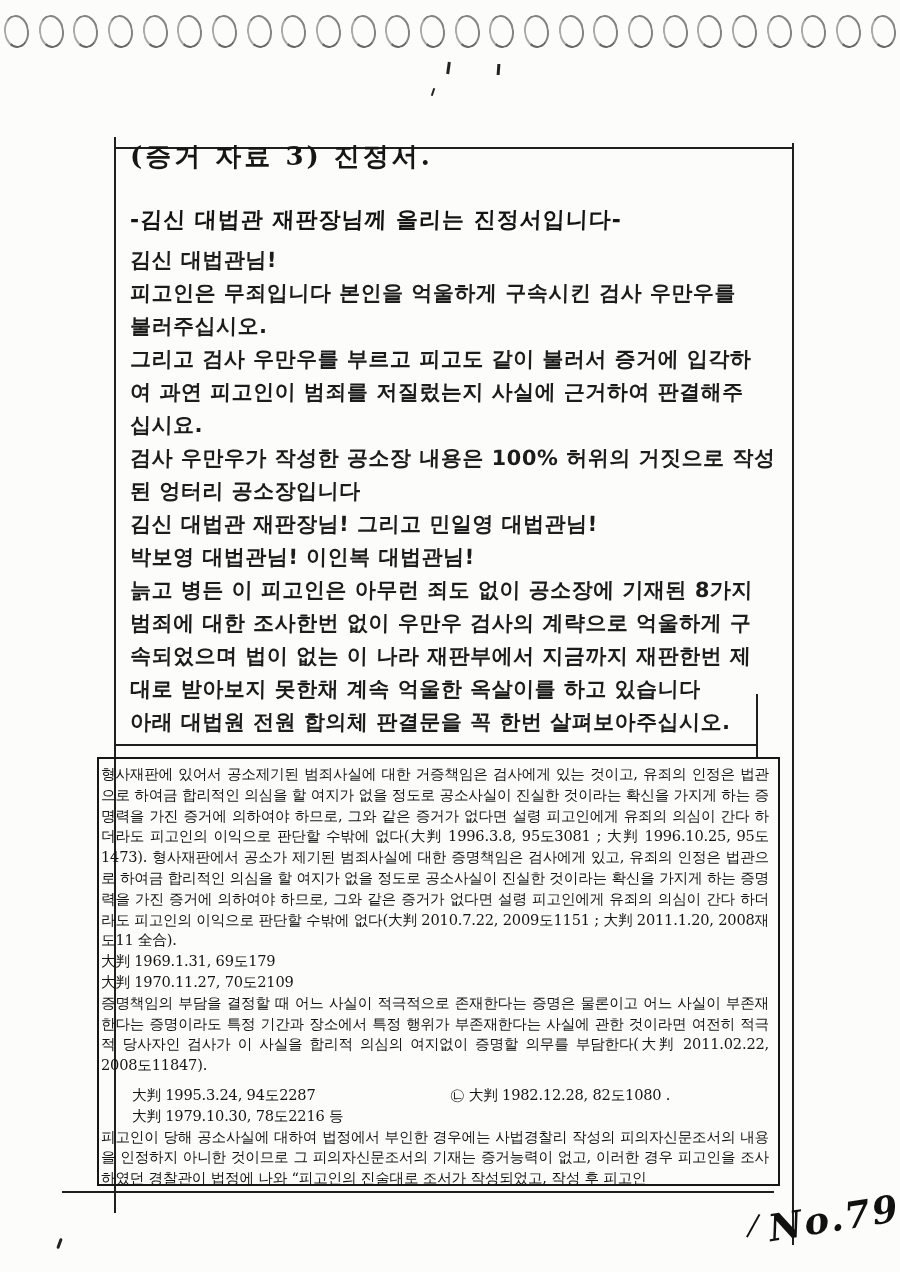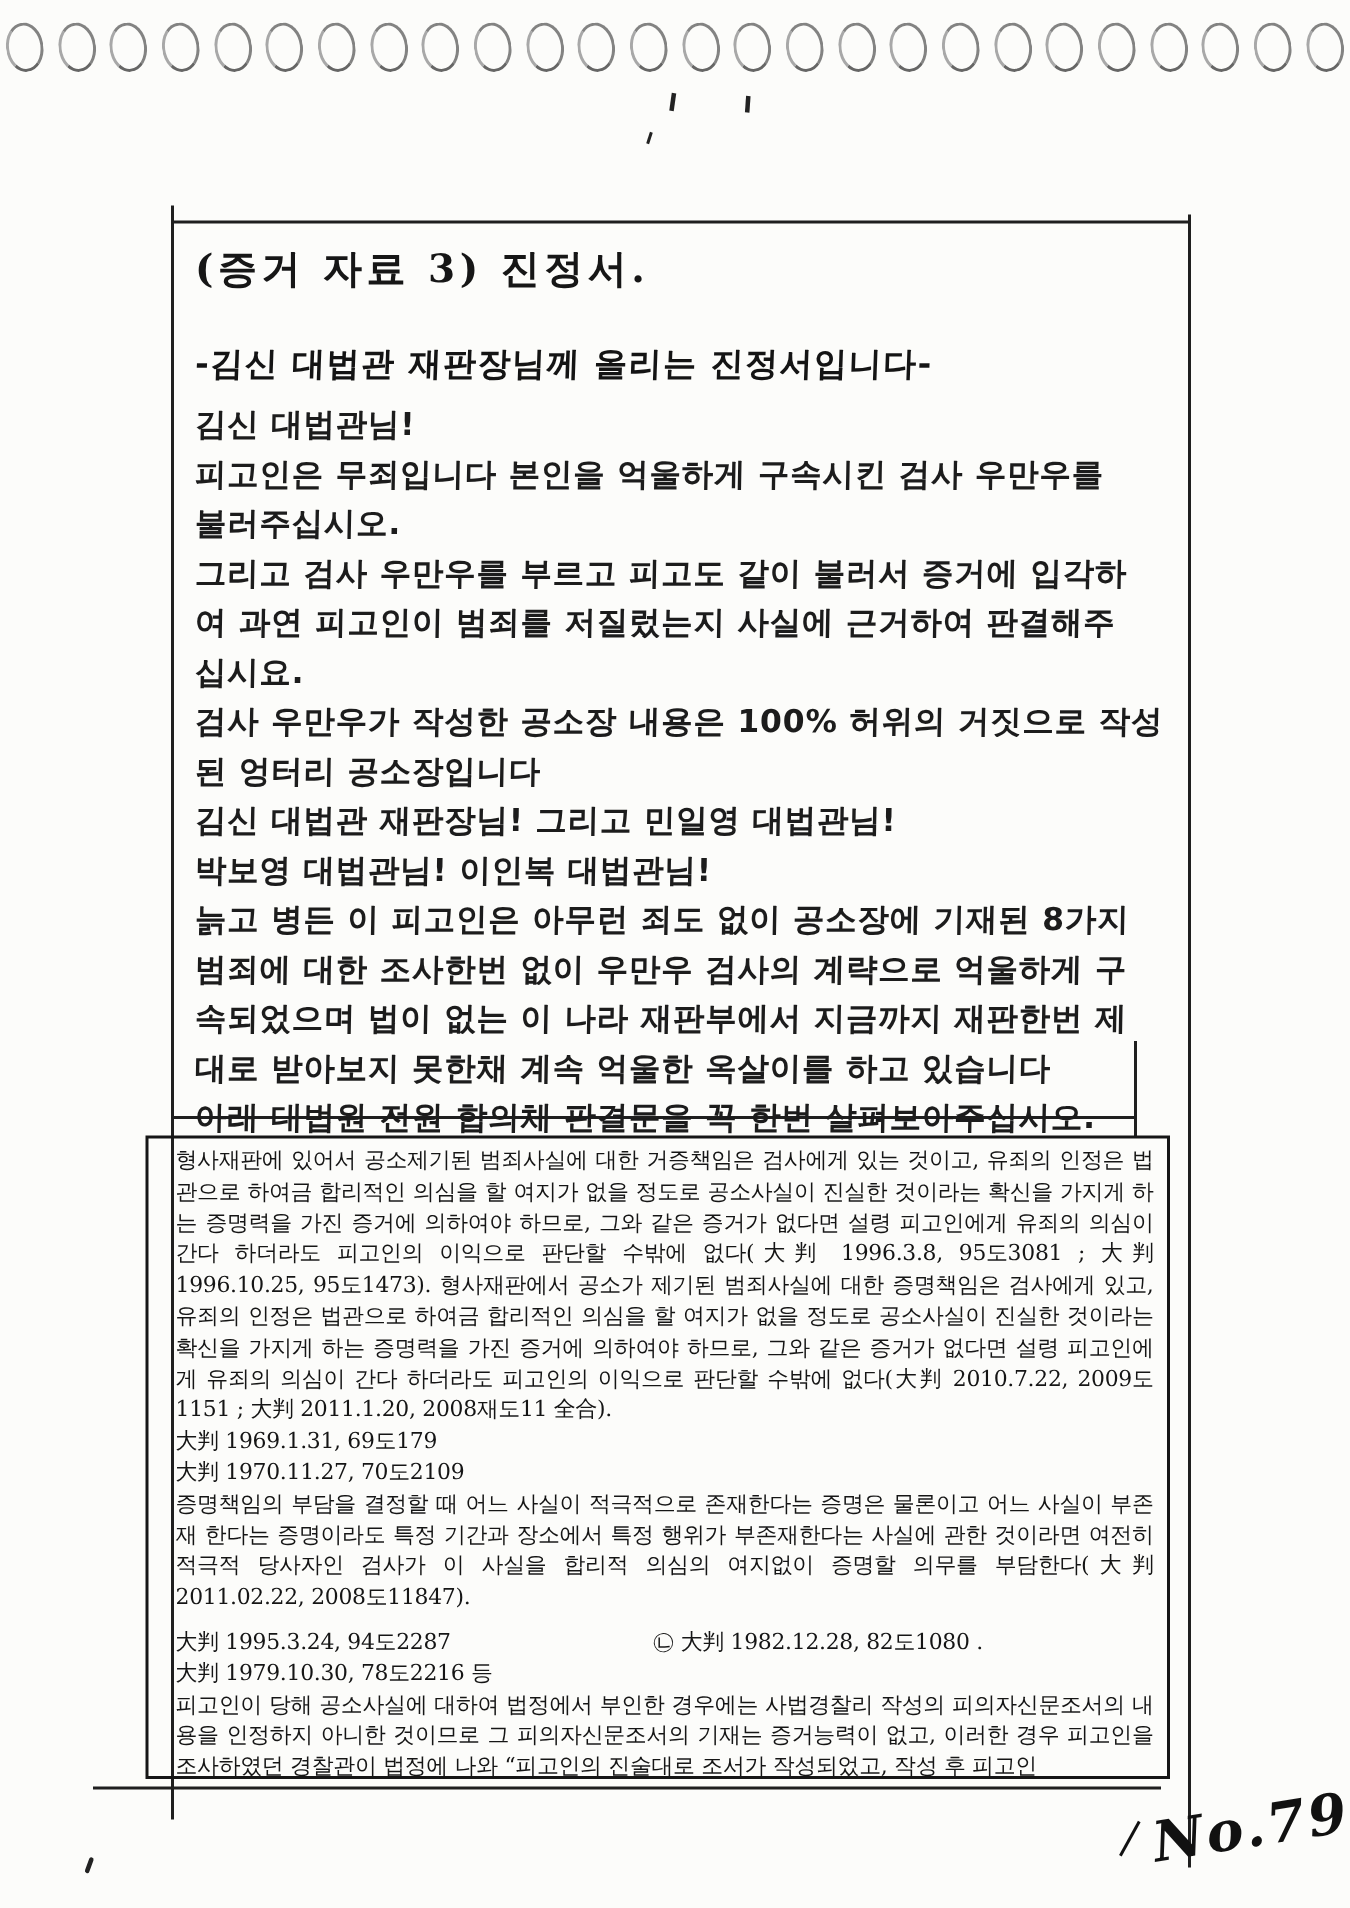--- a/index.html
+++ b/index.html
@@ -26,47 +26,47 @@
   .hw-bottom-rule{left:114px;top:744px;width:644px;height:2px;}
   .short-vert-rule{left:756px;top:694px;width:2px;height:64px;}
   .bottom-rule{left:62px;top:1191px;width:712px;height:2px;}
   
   .artifact{position:absolute;background:#222;}
   .tick-a{left:447px;top:62px;width:3px;height:12px;transform:rotate(8deg);}
   .tick-b{left:497px;top:64px;width:3px;height:11px;transform:rotate(4deg);}
   .tick-c{left:432px;top:88px;width:2px;height:8px;transform:rotate(18deg);}
   .comma-bl{left:58px;top:1238px;width:3px;height:11px;transform:rotate(20deg);border-radius:2px;}
   
-  .hw-section{position:absolute;left:130px;top:162px;width:655px;}
+  .hw-section{position:absolute;left:130px;top:139px;width:655px;}
   .doc-title{
     font-family:"DejaVu Serif",serif;font-weight:700;font-size:26px;
     letter-spacing:3px;color:#161616;
   }
   .petition-heading{
     margin-top:31px;font-size:22px;font-weight:800;letter-spacing:1px;
     color:#141414;transform:skewX(-2deg);
   }
   .hw-lines{margin-top:9px;}
   .hw-line{
     font-size:21px;line-height:33px;font-weight:600;letter-spacing:.5px;
     white-space:nowrap;color:#1c1c1c;transform:skewX(-1deg);
   }
   .hw-line.thick{font-weight:800;}
   
   .printed-box{
     position:absolute;left:97px;top:757px;width:683px;height:429px;
     border:2px solid #161616;box-sizing:border-box;
-    padding:5px 9px 4px 18px;overflow:hidden;
+    padding:5px 9px 4px 2px;overflow:hidden;
     font-family:"DejaVu Serif",serif;font-size:14.6px;line-height:20.8px;
     letter-spacing:-.2px;color:#151515;
   }
   .printed-box p{margin:0;text-align:justify;}
   .cite-line{white-space:nowrap;}
   .cite-columns{margin-top:9px;}
-  .cite-row{display:flex;}
+  .cite-row{display:flex;margin-left:31px;}
   .cite-col-left{width:318px;white-space:nowrap;}
   .cite-col-right{flex:1;white-space:nowrap;}
   
   .page-number{
     position:absolute;left:768px;top:1196px;
     font-size:37px;font-style:italic;font-weight:700;
     transform:rotate(-9deg);letter-spacing:2px;color:#111;
     font-family:"DejaVu Serif",serif;
   }
   .page-number::before{

